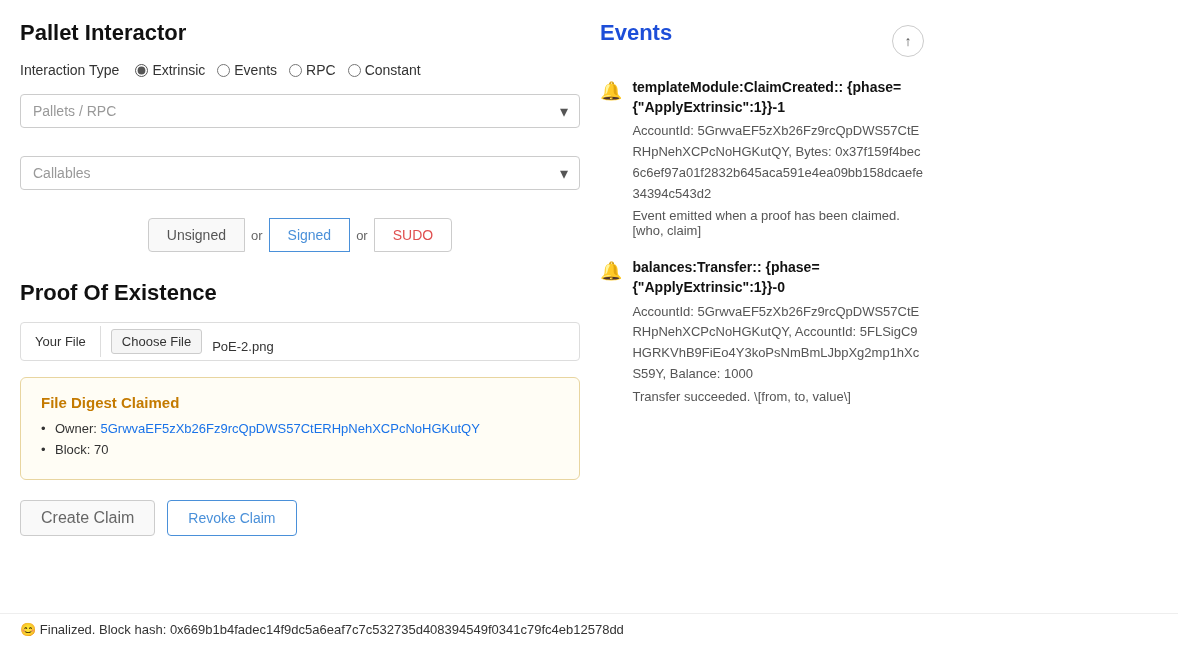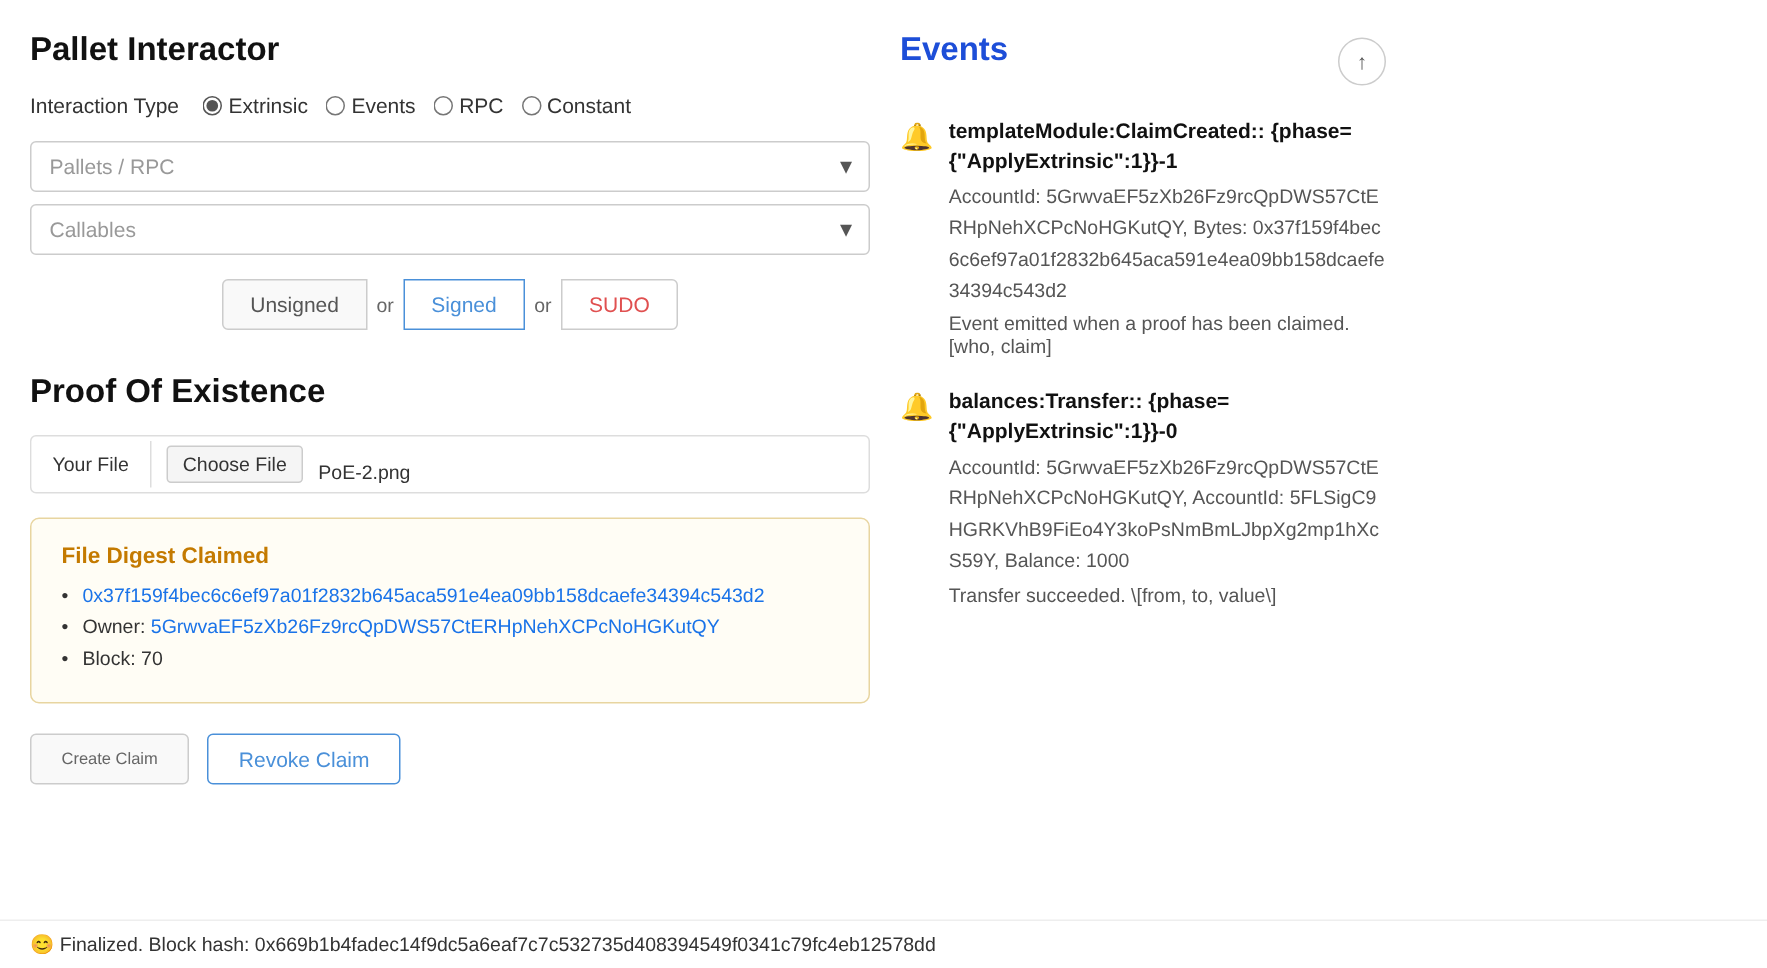--- a/index.html
+++ b/index.html
@@ -55,21 +55,21 @@
       display: flex;
       align-items: center;
       gap: 4px;
       cursor: pointer;
     }
     .radio-item input[type="radio"] {
       accent-color: #555;
       cursor: pointer;
     }
     .dropdown-row {
-      margin-bottom: 8px;
+      margin-bottom: 28px;
       position: relative;
     }
     .dropdown-select {
       width: 100%;
       padding: 8px 12px;
       border: 1px solid #ccc;
       border-radius: 4px;
       background: #fff;
       font-size: 14px;
       color: #999;
@@ -211,21 +211,21 @@
       gap: 12px;
       margin-top: 20px;
     }
     .btn-create {
       border: 1px solid #ccc;
       background: #f9f9f9;
       color: #666;
       padding: 8px 20px;
       border-radius: 4px;
       cursor: pointer;
-      font-size: 11px;
+      font-size: 16px;
     }
     .btn-revoke {
       border: 1px solid #4a90d9;
       background: #fff;
       color: #4a90d9;
       padding: 8px 20px;
       border-radius: 4px;
       cursor: pointer;
       font-size: 14px;
     }
@@ -357,23 +357,20 @@
         <div class="file-choose-area">
           <button class="choose-file-btn">Choose File</button>
           <span class="file-name-text">PoE-2.png</span>
         </div>
       </div>
 
       <div class="digest-box">
         <div class="digest-title">File Digest Claimed</div>
         <ul class="digest-list">
           <li>
-            <span class="digest-hash">0x37f159f4bec6c6ef97a01f2832b645aca591e4ea09bb158dcaefe34394c543d2</span>
-          </li>
-          <li>
             <span>Owner:</span>
             <span class="digest-owner">5GrwvaEF5zXb26Fz9rcQpDWS57CtERHpNehXCPcNoHGKutQY</span>
           </li>
           <li>
             <span>Block:</span>
             <span>70</span>
           </li>
         </ul>
       </div>
 

